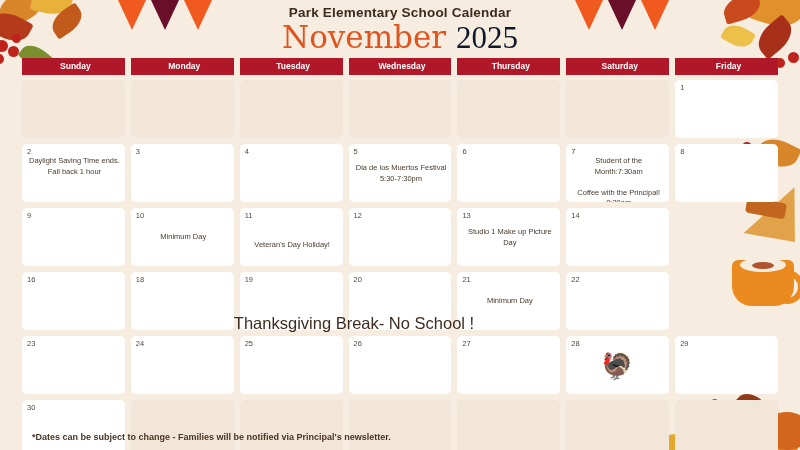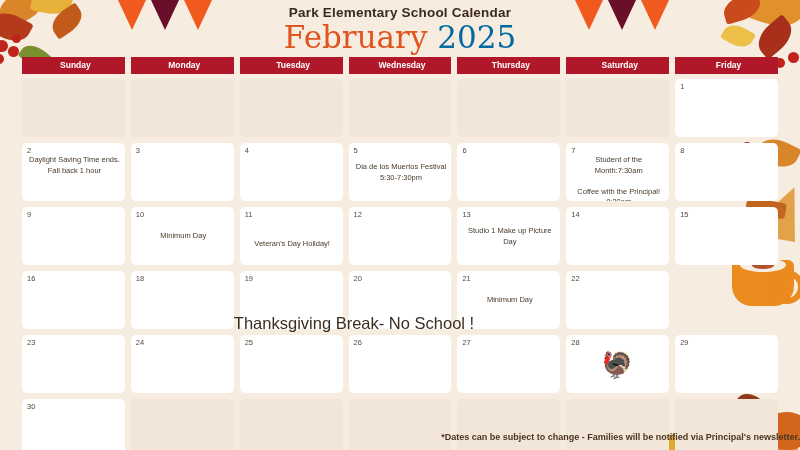--- a/index.html
+++ b/index.html
@@ -67,21 +67,22 @@
     letter-spacing: .2px;
   }
   .month-line {
     margin-top: -2px;
     font-family: "DejaVu Serif", serif;
     font-size: 31px;
     line-height: 38px;
     color: #e0551f;
   }
   .month-line .yr {
-    color: #0369a1;
+    color: #0f172a;
+    font-family: Liberation Serif, serif;
   }
 
   
   .calendar {
     position: relative;
     z-index: 3;
     margin: 1px 22px 0 22px;
   }
   .dow-row {
     display: grid;
@@ -172,24 +173,25 @@
     line-height: 26px;
   }
 
   
   .footer {
     position: absolute;
     z-index: 4;
     left: 0;
     right: 0;
     bottom: 8px;
-    text-align: right;
+    text-align: left;
     font-size: 9px;
     font-weight: bold;
     color: #4a3524;
+    padding-left: 32px;
   }
 </style>
 </head>
 <body>
 
 <div class="deco" id="deco-top-left">
   <div class="leaf" style="left:8px;top:4px;width:46px;height:30px;background:#d9852a;transform:rotate(-18deg);"></div>
   <div class="leaf" style="left:42px;top:0px;width:40px;height:26px;background:#e8b23a;transform:rotate(12deg);"></div>
   <div class="leaf" style="left:0px;top:26px;width:40px;height:26px;background:#b33a1a;transform:rotate(28deg);"></div>
   <div class="leaf" style="left:60px;top:22px;width:34px;height:22px;background:#c25a1c;transform:rotate(-34deg);"></div>
@@ -237,21 +239,21 @@
 <div class="bunting" style="left:118px;border-top:30px solid #f05a1e;"></div>
 <div class="bunting" style="left:151px;border-top:30px solid #6a0f2a;"></div>
 <div class="bunting" style="left:184px;border-top:30px solid #f05a1e;"></div>
 <div class="bunting" style="left:575px;border-top:30px solid #f05a1e;"></div>
 <div class="bunting" style="left:608px;border-top:30px solid #6a0f2a;"></div>
 <div class="bunting" style="left:641px;border-top:30px solid #f05a1e;"></div>
 
 <div class="header">
   <div class="school-title">Park Elementary School Calendar</div>
   <div class="month-line">
-    <span>February</span>
+    <span>November</span>
     <span class="yr">2025</span>
   </div>
 </div>
 
 <div class="calendar">
   <div class="dow-row" id="dow-row">
       <div class="dow">Sunday</div>
       <div class="dow">Monday</div>
       <div class="dow">Tuesday</div>
       <div class="dow">Wednesday</div>
@@ -315,23 +317,20 @@
         <div class="cell">
           <div class="num">12</div>
         </div>
         <div class="cell">
           <div class="num">13</div>
           <div class="ev mid" style="white-space: pre-line;">Studio 1 Make up Picture Day</div>
         </div>
         <div class="cell">
           <div class="num">14</div>
         </div>
-        <div class="cell">
-          <div class="num">15</div>
-        </div>
       </div>
       <div class="week">
         <div class="cell">
           <div class="num">16</div>
         </div>
         <div class="cell">
           <div class="num">18</div>
         </div>
         <div class="cell">
           <div class="num">19</div>

